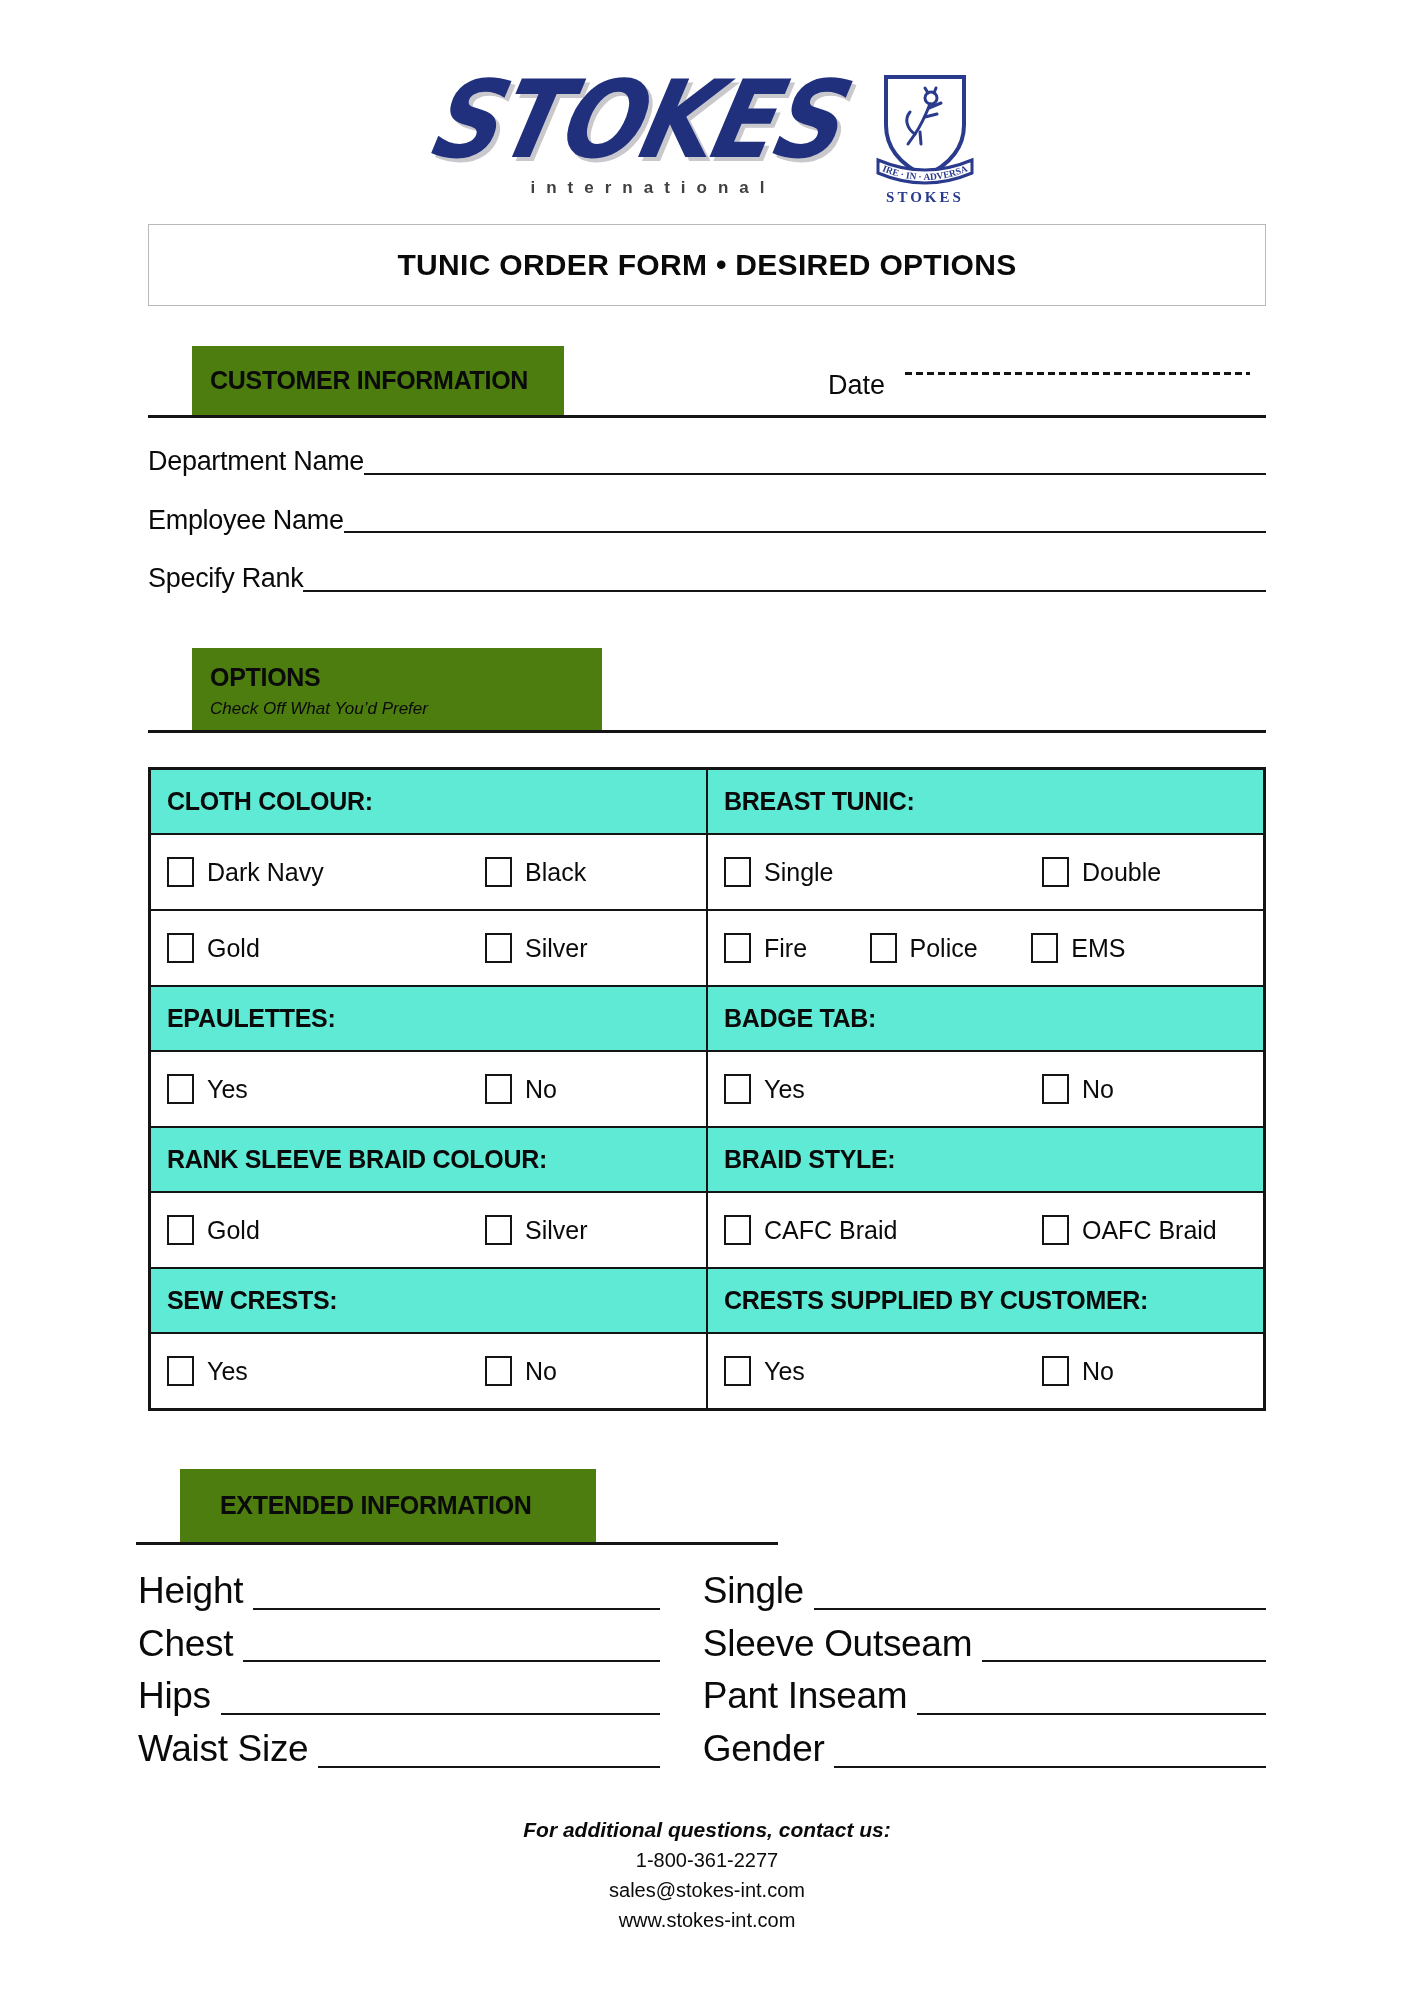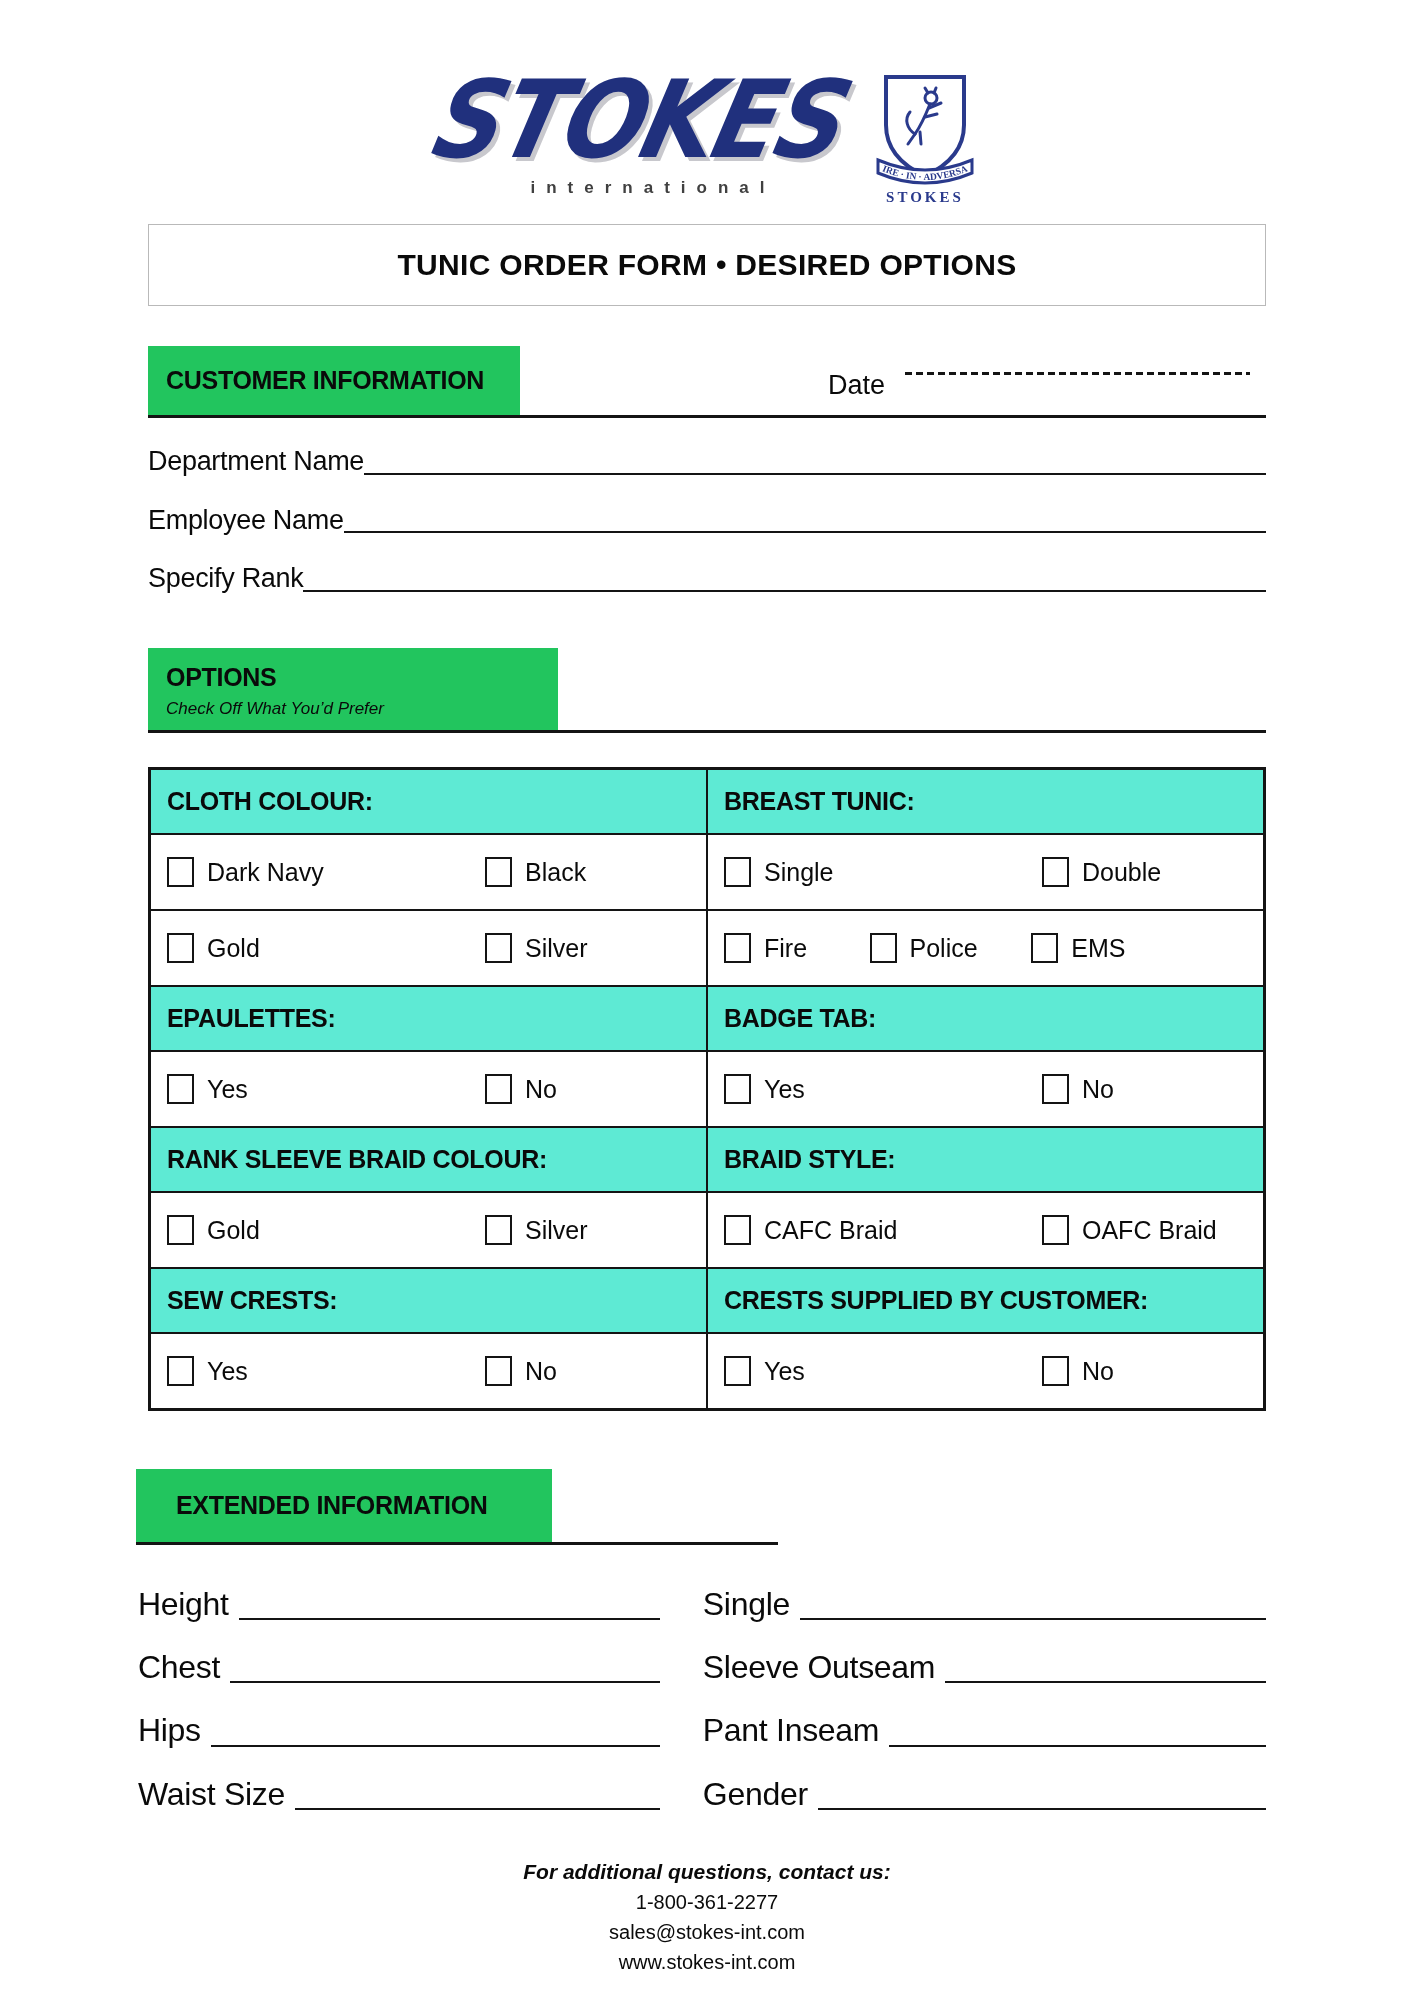--- a/index.html
+++ b/index.html
@@ -35,21 +35,21 @@
   
   .title-box {
     width:1118px; height:82px; box-sizing:border-box;
     margin:26px auto 0;
     border:1px solid #b9b9b9;
     display:flex; align-items:center; justify-content:center;
     font-size:30px; font-weight:bold; letter-spacing:0.3px;
   }
   
   .content { width:1118px; margin:0 auto; }
-  .gray-box { background:#22c55e; }
+  .gray-box { background:#4d7c0f;margin-left:44px; }
   
   .ci-headrow { margin-top:40px; position:relative; border-bottom:3px solid #141414; }
   .ci-box { width:372px; box-sizing:border-box; padding:20px 0 20px 18px; font-size:25px; font-weight:bold; letter-spacing:-0.3px; }
   .date-wrap { position:absolute; left:680px; right:16px; bottom:16px; display:flex; align-items:flex-start; }
   .date-label { font-size:27px; margin-right:20px; line-height:1; }
   .date-line { flex:1; height:3px; margin-bottom:1px;
     background:repeating-linear-gradient(90deg,#141414 0 7px,transparent 7px 11px); }
   .field-line { display:flex; align-items:flex-end; font-size:27px; margin-top:29px; line-height:1.1; }
   .field-line .lbl { flex:none; letter-spacing:-0.3px; }
   .rule { flex:1; border-bottom:2px solid #141414; height:1px; margin-bottom:2px; }
@@ -67,21 +67,21 @@
   .choices.two { grid-template-columns:59% 41%; }
   .choices.three { grid-template-columns:27% 30% 43%; }
   .choice { display:flex; align-items:center; gap:13px; font-size:25px; cursor:pointer; }
   .box { width:23px; height:26px; border:2.5px solid #141414; background:#fff; flex:none; }
   
   .ext-headrow { margin-top:58px; width:642px; margin-left:-12px; border-bottom:3px solid #141414; }
   .ext-box { width:416px; box-sizing:border-box; padding:22px 17px 22px 40px; font-size:25px; font-weight:bold; letter-spacing:-0.3px; }
   .ext-cols { display:flex; margin-top:14px; margin-left:-10px; }
   .ext-col-left { width:530px; }
   .ext-col-right { width:572px; margin-left:43px; }
-  .ext-field { display:flex; align-items:flex-end; font-size:32px; margin-top:28px; line-height:1.1; }
+  .ext-field { display:flex; align-items:flex-end; font-size:37px; margin-top:12px; line-height:1.1; }
   .ext-field .lbl { flex:none; margin-right:10px; letter-spacing:-0.3px; }
   
   .footer { margin-top:48px; text-align:center; }
   .f-head { font-size:21px; font-weight:bold; font-style:italic; }
   .f-line { font-size:20px; margin-top:7px; }
 </style>
 </head>
 <body>
 
 <div class="page">

